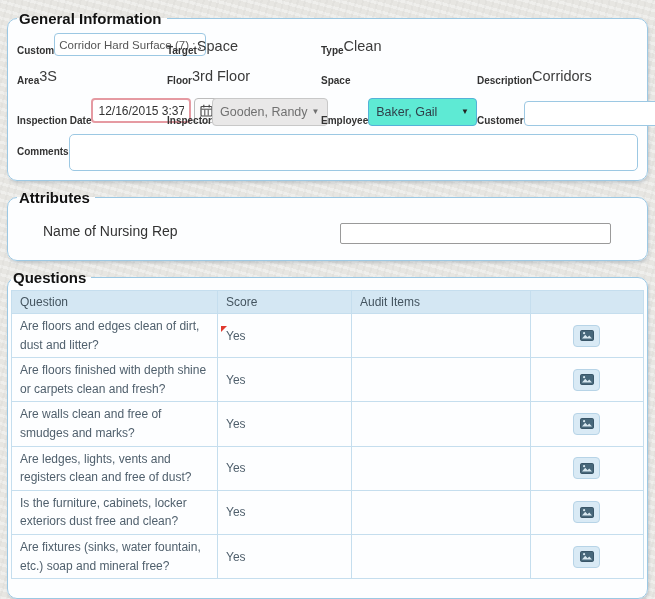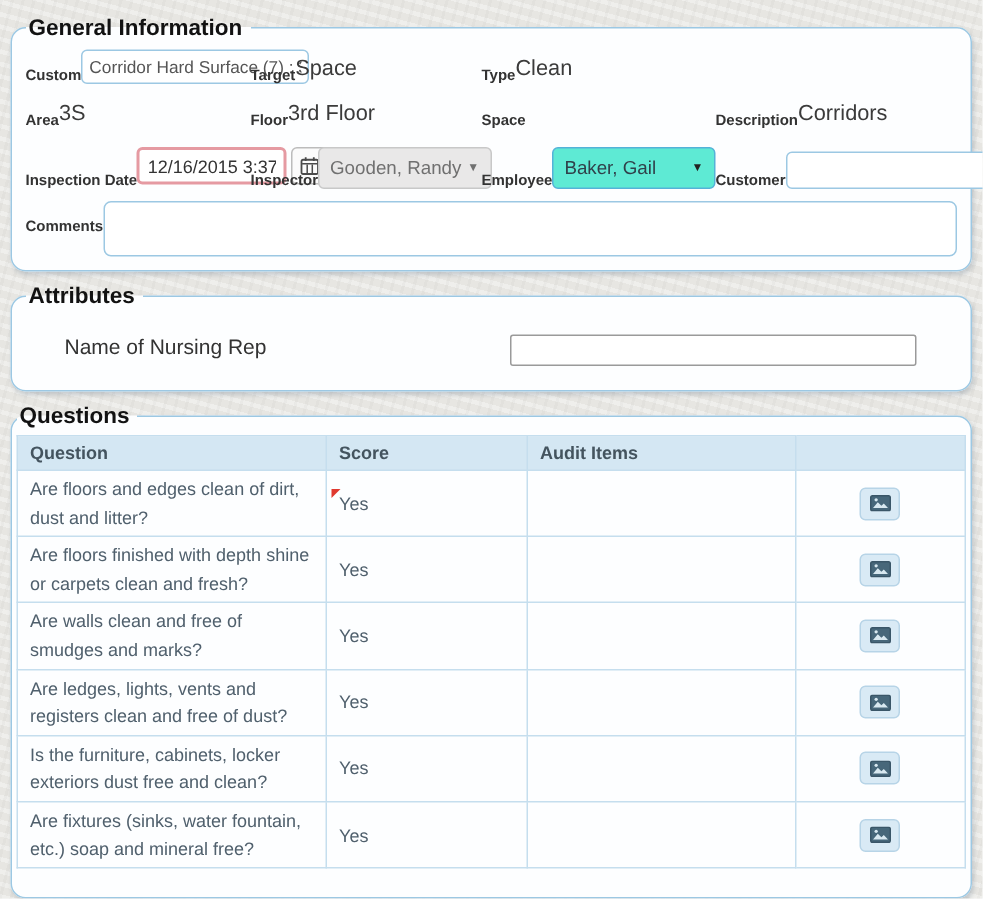--- a/index.html
+++ b/index.html
@@ -64,21 +64,21 @@
   }
   
   .attr-row { display:flex; align-items:flex-start; margin:15px 0 7px 26px;gap:30px; }
   .attr-label { width:267px; font-size:14px; color:#333; }
   .attr-input { width:271px; height:21px; border:1px solid #9a9a9a; border-radius:2px; background:#fff; padding:0 4px; font-size:12px; }
   
   fieldset.questions-panel { padding:2px 3px 3px 3px; margin-bottom:0; min-height:330px; }
   table.q-table { width:100%; border-collapse:collapse; margin-top:2px; table-layout:fixed; }
   .q-table th, .q-table td { border:1px solid #c5deee; }
   .q-table thead th {
-    background:#d4e7f3; font-weight:bold; font-size:12px; color:#44545f;
+    background:#d4e7f3; font-weight:normal; font-size:12px; color:#44545f;
     text-align:left; padding:4px 8px; height:22px;
   }
   .q-table tbody td { height:42px; font-size:12px; color:#50606d; padding:3px 8px; vertical-align:middle; }
   td.cell-question { line-height:1.55; }
   td.cell-score { position:relative; }
   .flag {
     position:absolute; left:3px; top:12px; width:0; height:0;
     border-top:6px solid #e0392f; border-right:6px solid transparent;
   }
   .img-btn {

